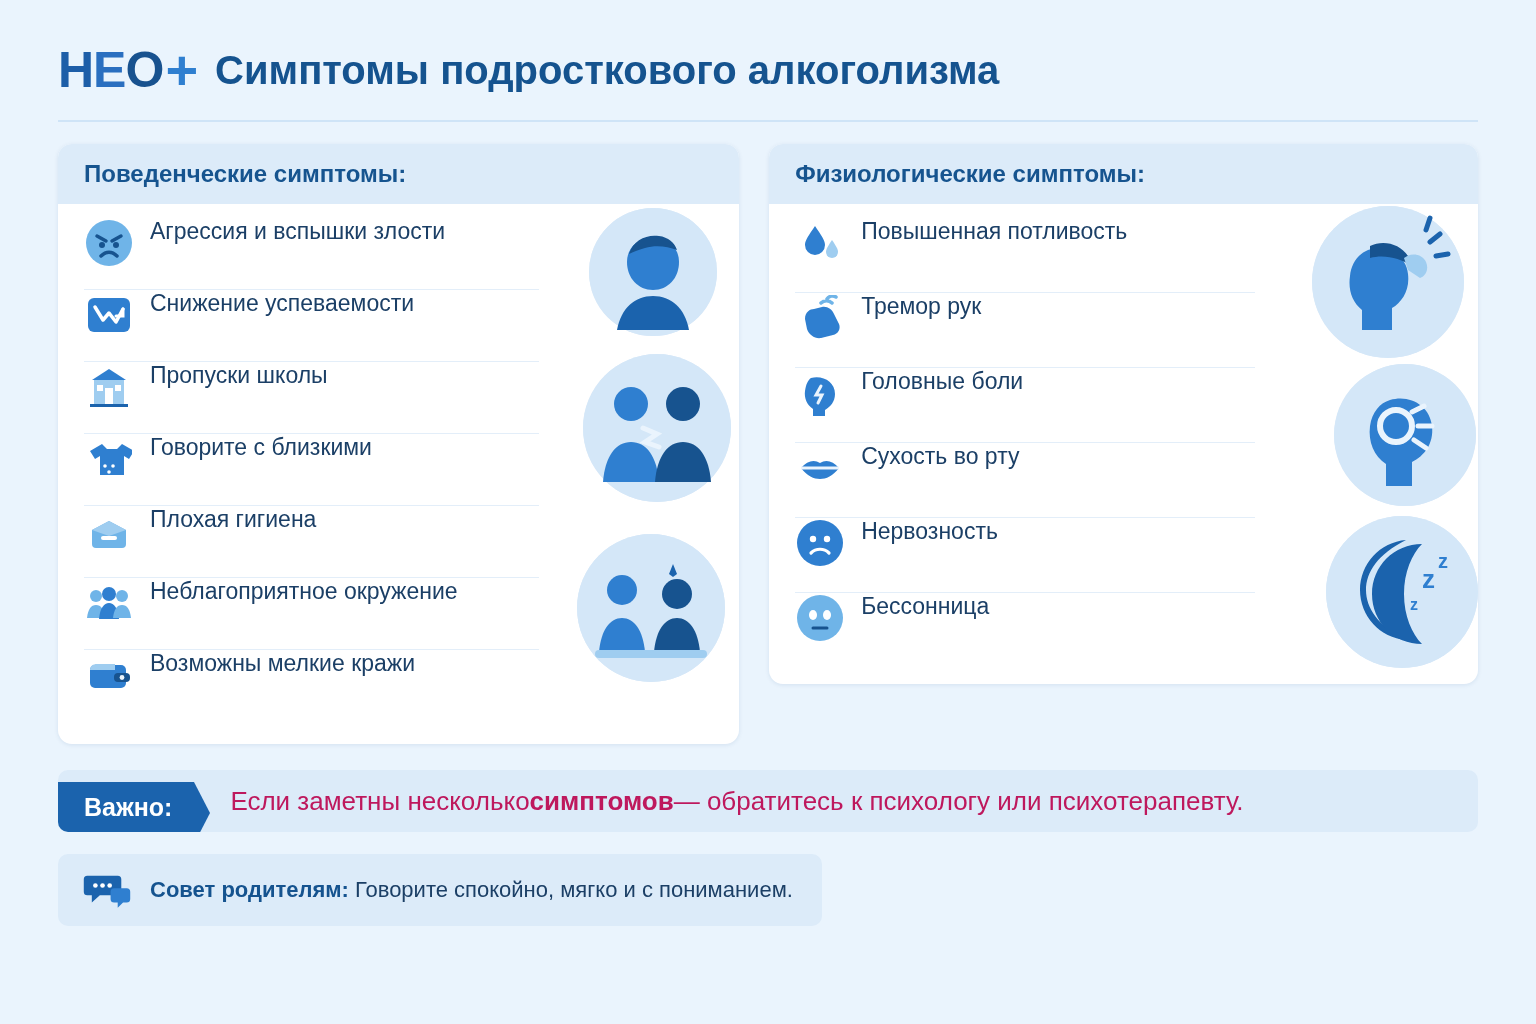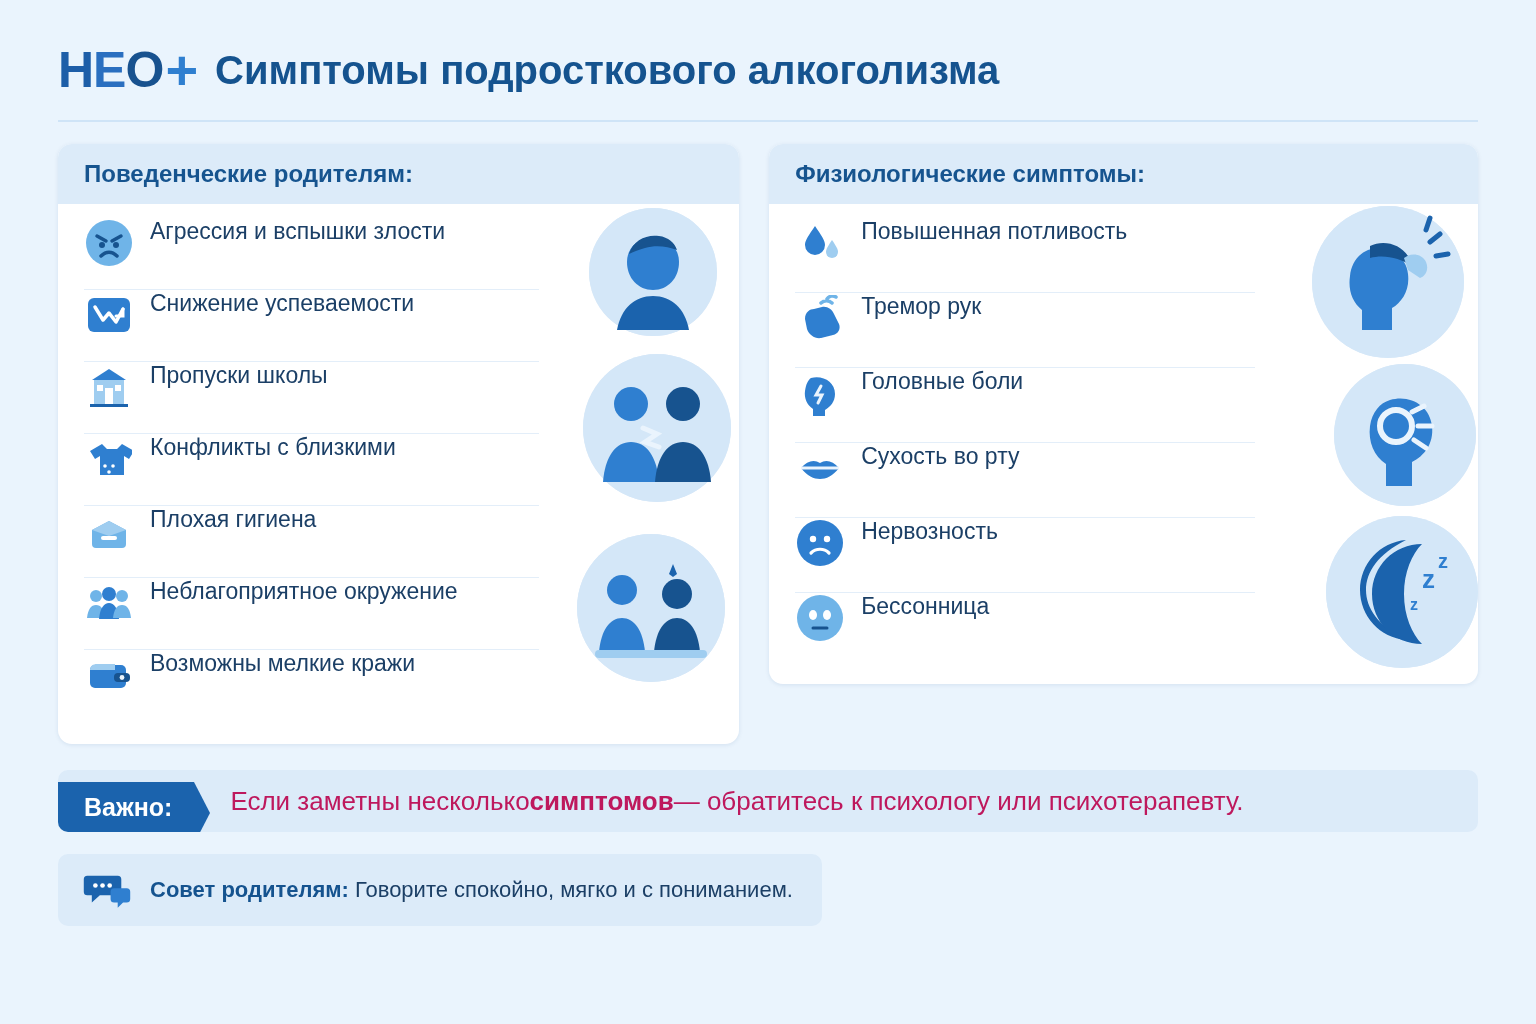--- a/index.html
+++ b/index.html
@@ -211,21 +211,21 @@
           <span class="l-o">О</span>
           <span class="l-plus">+</span>
       </div>
       <div class="title">Симптомы подросткового алкоголизма</div>
     </div>
     <div class="header-rule"></div>
 
     <div class="columns">
 
       <div class="card left">
-        <div class="card-head">Поведенческие родителям:</div>
+        <div class="card-head">Поведенческие симптомы:</div>
         <div class="card-body">
 
           <div class="illus" style="width:128px;height:128px;right:22px;top:4px;">
             <svg width="128" height="128" viewBox="0 0 128 128" aria-hidden="true">
               <circle cx="64" cy="64" r="64" fill="#d4e7f8"></circle>
               <path d="M64 30c16 0 26 10 26 24 0 16-11 28-26 28S38 70 38 54c0-14 10-24 26-24z" fill="#2f7fd0"></path>
               <path d="M40 46c4-14 18-20 30-18 9 1 16 7 18 14-10-4-22-5-32-2-7 2-12 4-16 6z" fill="#17538f"></path>
               <path d="M28 122c4-22 18-34 36-34s32 12 36 34z" fill="#1b63ad"></path>
             </svg>
           </div>
@@ -289,21 +289,21 @@
             </div>
             <div class="row">
               <span class="chip">
                 <svg width="46" height="46" viewBox="0 0 46 46">
                     <path d="M16 8l-12 7 5 8 5-3v19h24V20l5 3 5-8-12-7-5 5h-10z" fill="#2f7fd0"></path>
                     <circle cx="19" cy="30" r="1.8" fill="#ffffff"></circle>
                     <circle cx="27" cy="30" r="1.8" fill="#ffffff"></circle>
                     <circle cx="23" cy="36" r="1.8" fill="#ffffff"></circle>
                   </svg>
               </span>
-              <span class="label">Конфликты с близкими</span>
+              <span class="label">Говорите с близкими</span>
             </div>
             <div class="row">
               <span class="chip">
                 <svg width="46" height="46" viewBox="0 0 46 46">
                     <path d="M6 22l17-9 17 9v14a4 4 0 0 1-4 4H10a4 4 0 0 1-4-4z" fill="#6fb4e8"></path>
                     <path d="M6 22l17-9 17 9-17 6z" fill="#9fcdf0"></path>
                     <rect x="15" y="28" width="16" height="4" rx="2" fill="#ffffff"></rect>
                   </svg>
               </span>
               <span class="label">Плохая гигиена</span>

